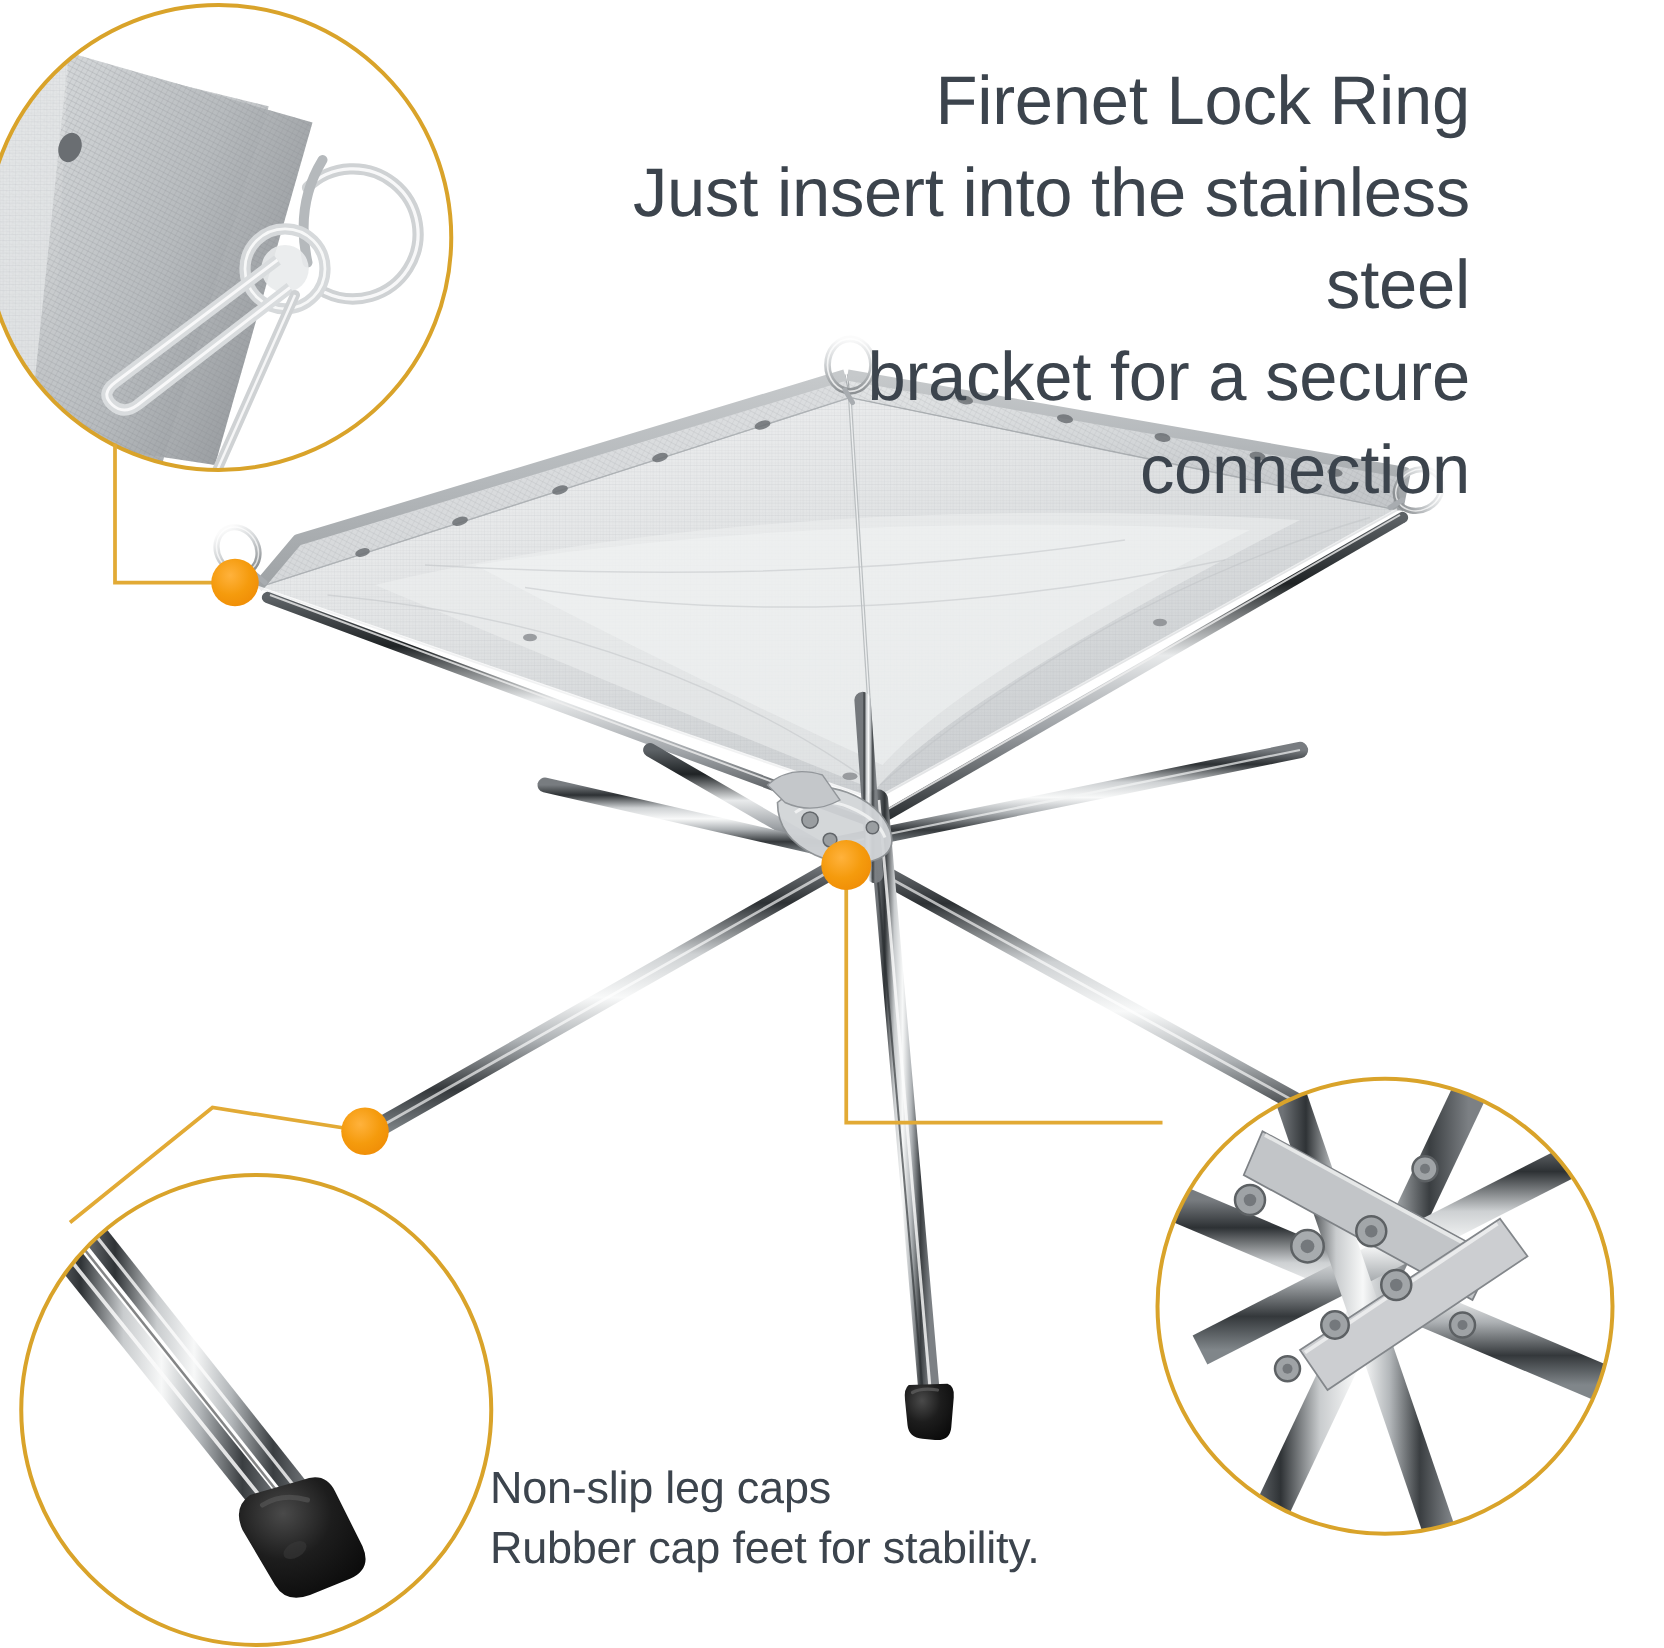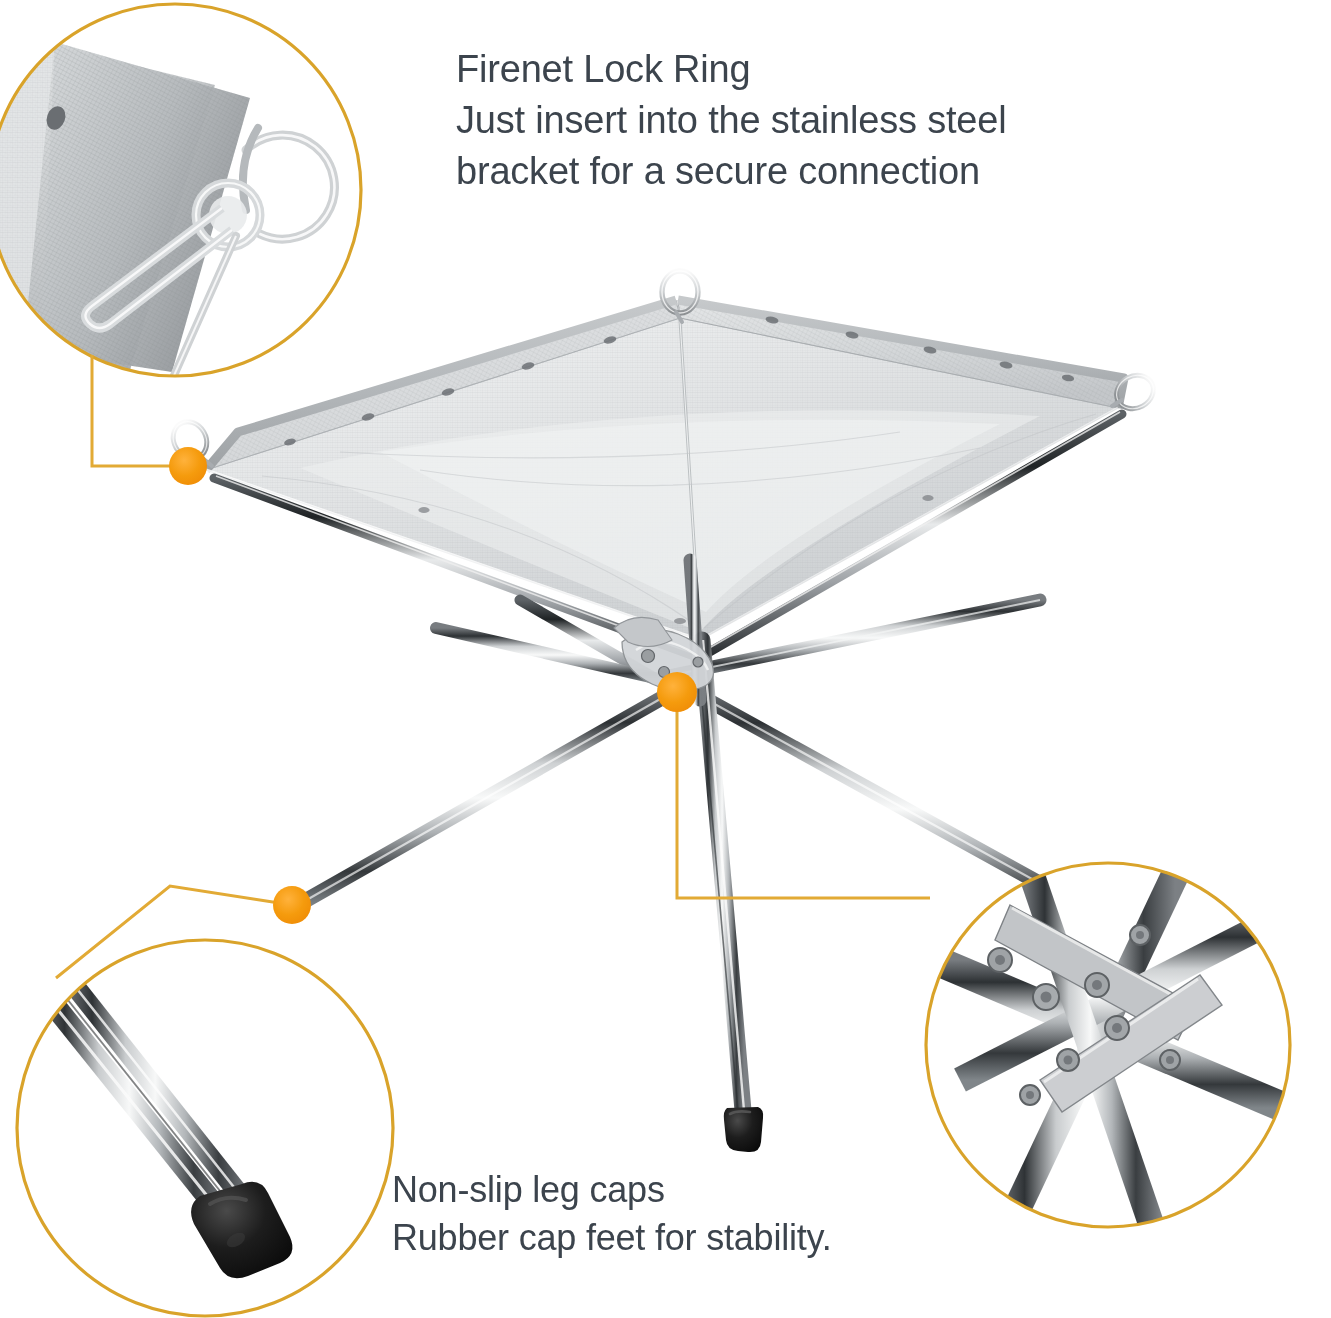--- a/index.html
+++ b/index.html
@@ -30,21 +30,22 @@
     font-family: "Liberation Sans", sans-serif;
     font-weight: 400;
     line-height: 1.34;
     white-space: pre-line;
     letter-spacing: -0.2px;
   }
   #text-lock-ring {
     left: 456px;
     top: 44px;
     width: 720px;
-    font-size: 38px;
+    font-size: 55px;
+    text-align: right;
   }
   #text-sturdy {
     left: 878px;
     top: 584px;
     width: 452px;
     font-size: 36px;
   }
   #text-legcaps {
     left: 392px;
     top: 1166px;

